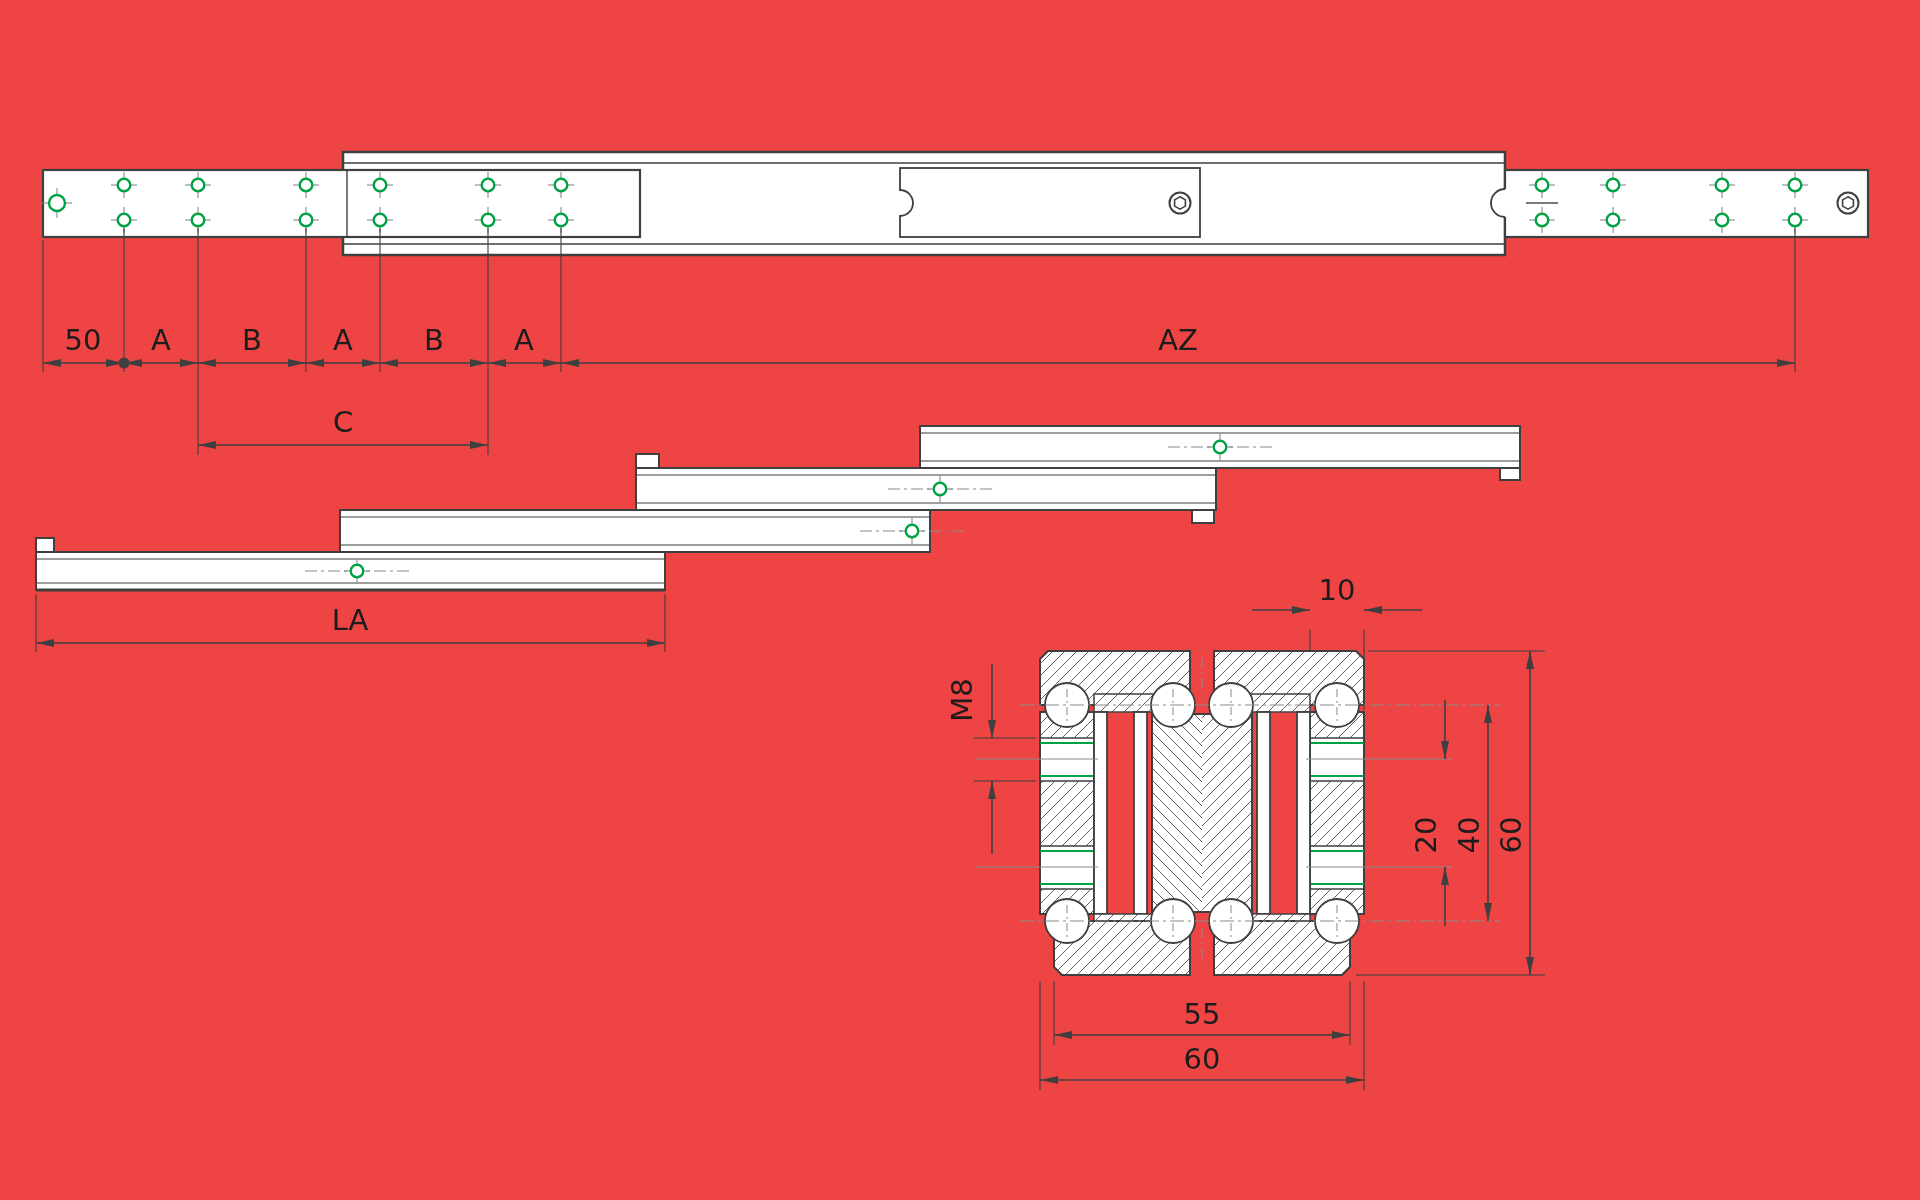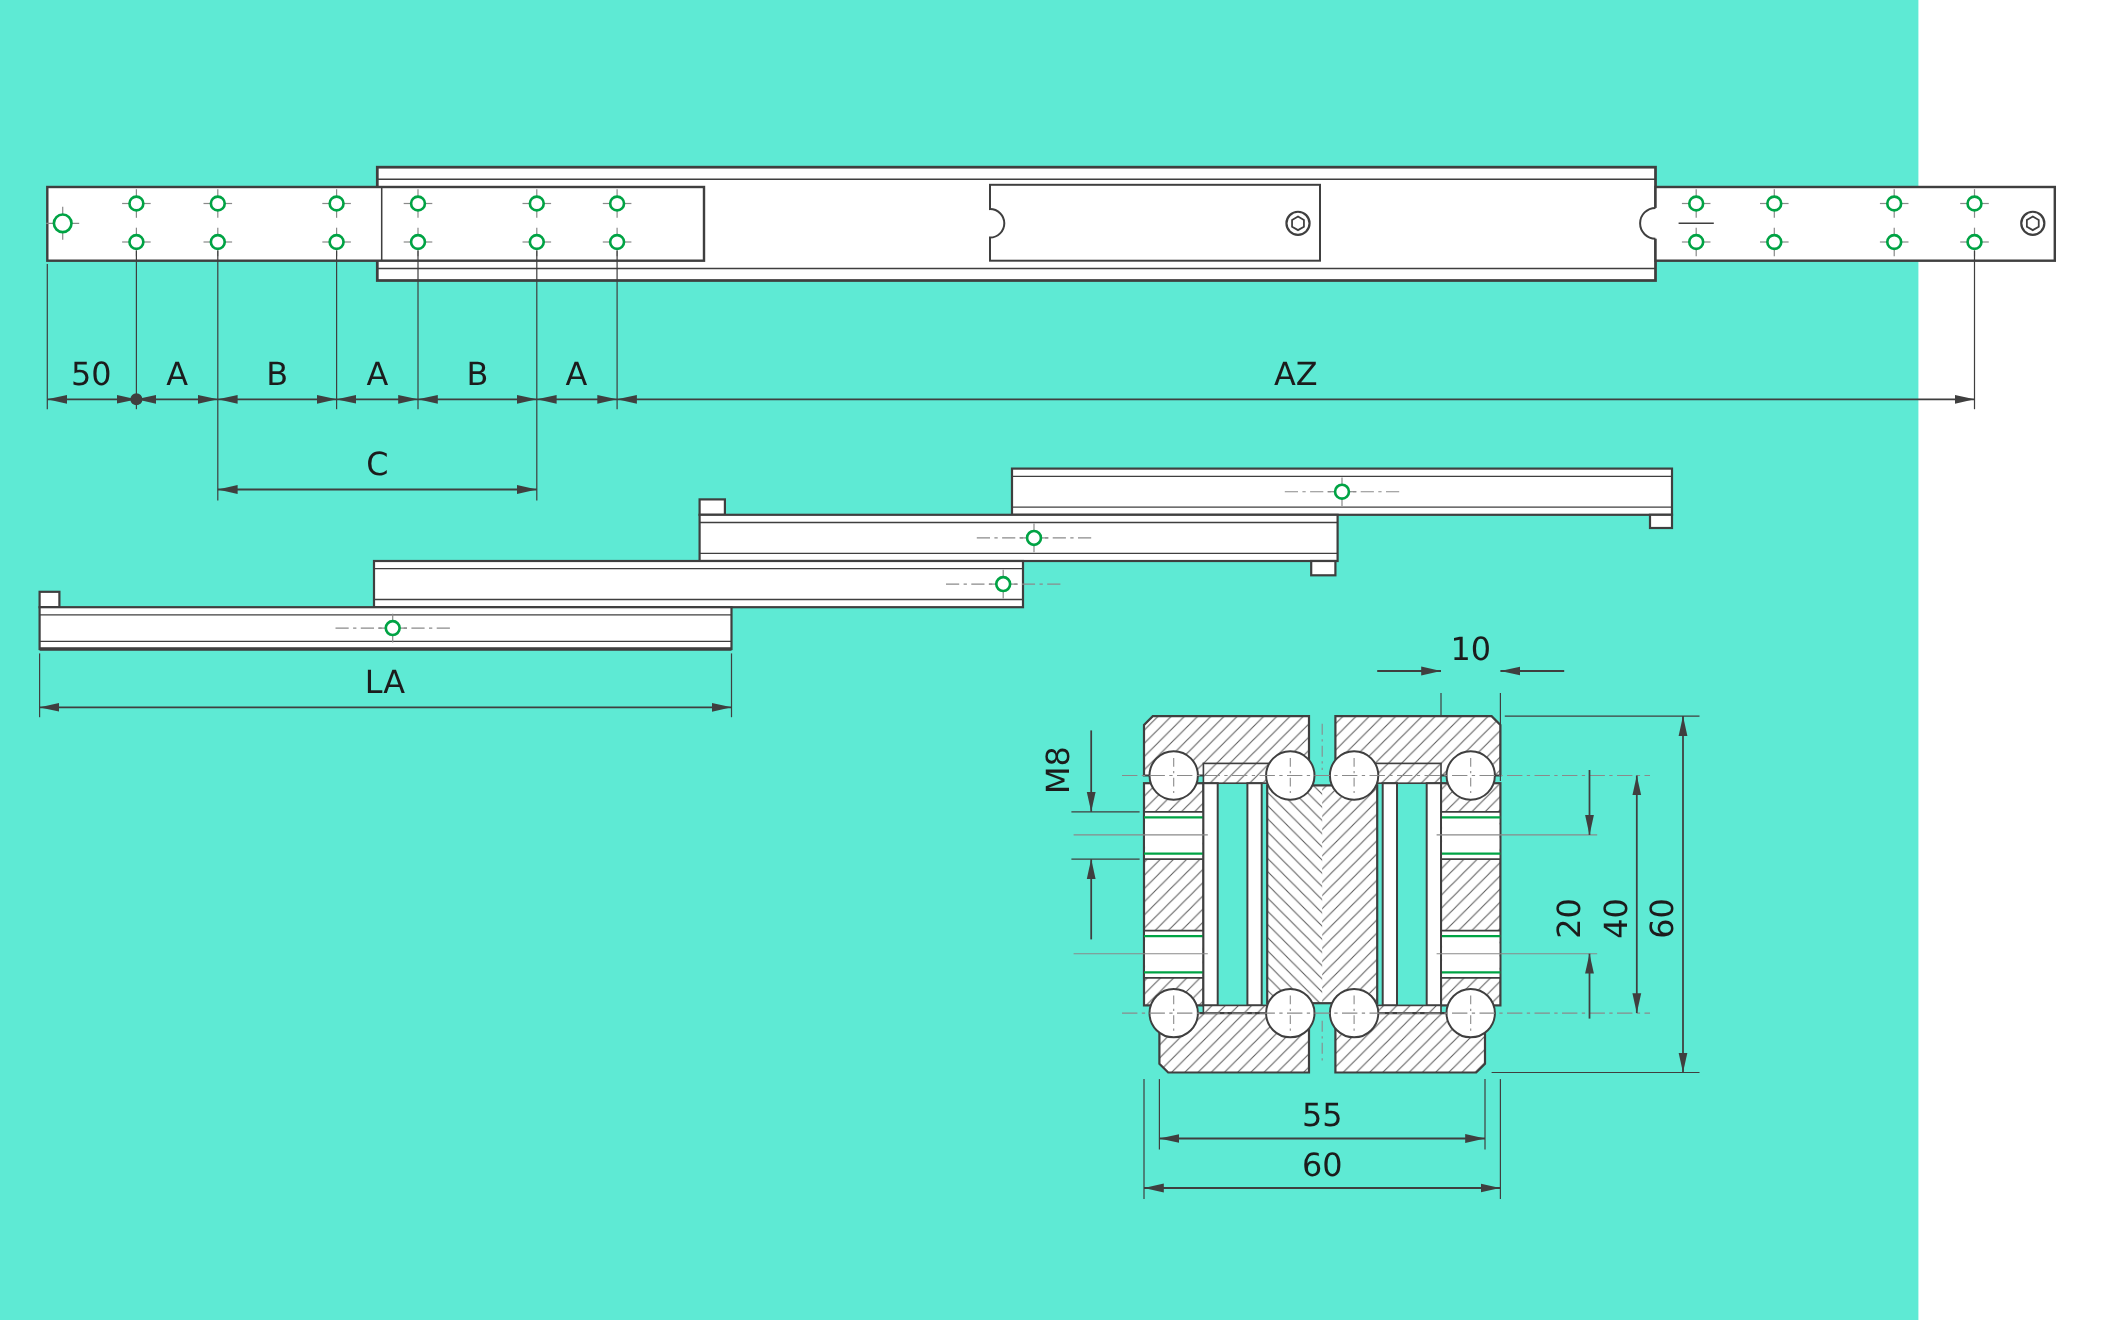--- a/index.html
+++ b/index.html
@@ -1,16 +1,16 @@
 <!DOCTYPE html>
 <html><head>
 <meta charset="utf-8">
 <style>
   html,body{margin:0;padding:0;background:#ffffff;}
-  .stage{width:1744px;height:1200px;background:#5eead4;position:relative;font-family:"DejaVu Sans","Liberation Sans",sans-serif;}
+  .stage{width:1920px;height:1200px;background:#ef4444;position:relative;font-family:"DejaVu Sans","Liberation Sans",sans-serif;}
   svg{display:block;}
   text{font-family:"DejaVu Sans","Liberation Sans",sans-serif;fill:#1c1c1c;}
   .dimtxt{font-size:29px;}
 </style>
 </head>
 <body>
 
 <div class="stage">
 <svg viewBox="0 0 1920 1200" width="1920" height="1200">
   <defs>

